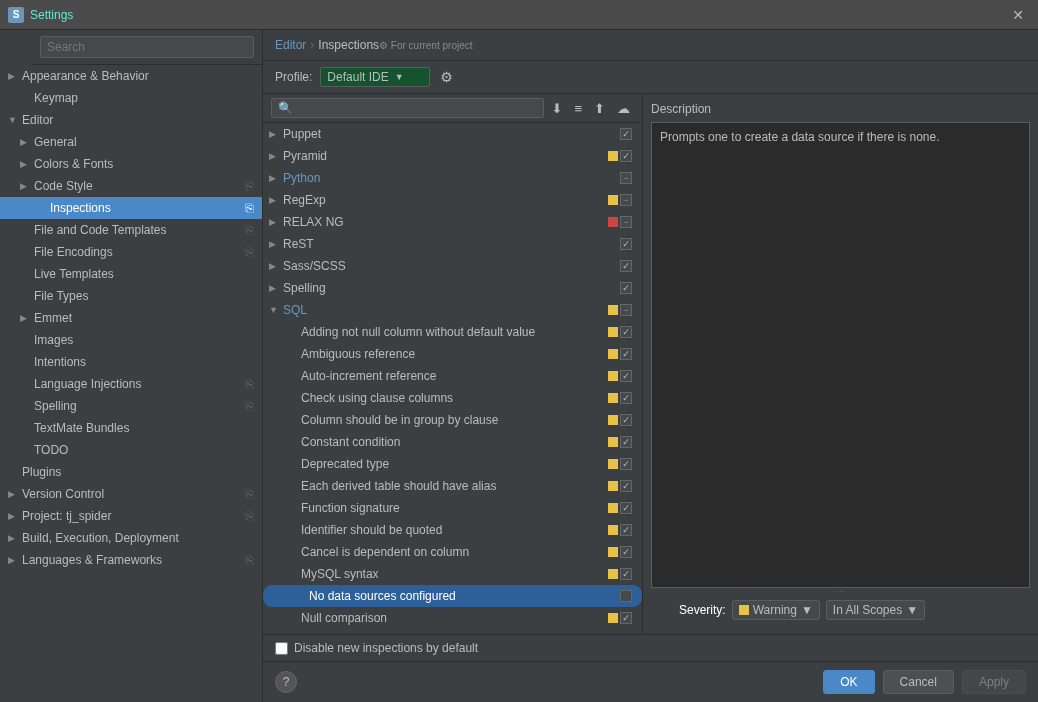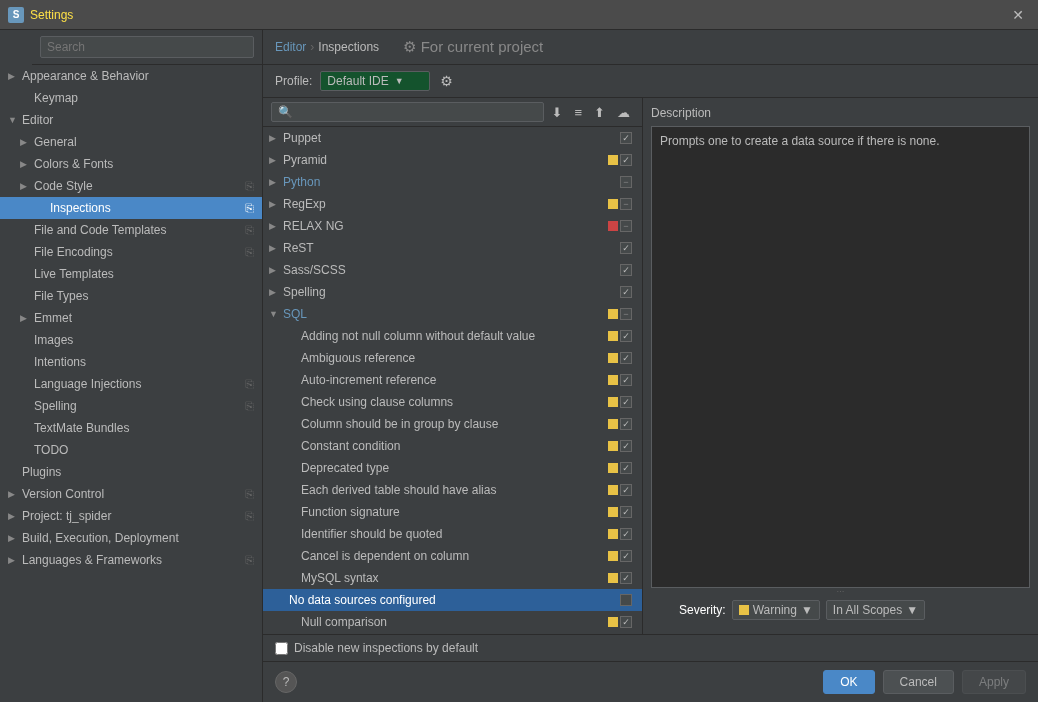--- a/index.html
+++ b/index.html
@@ -32,21 +32,21 @@
       width: 16px;
       height: 16px;
       margin-right: 6px;
       background: #6897bb;
       border-radius: 2px;
       display: flex; align-items: center; justify-content: center;
       font-size: 10px; color: white; font-weight: bold;
     }
     .title-bar-text {
       flex: 1;
-      color: #fde047;
+      color: #5eead4;
       font-size: 12px;
     }
     .title-bar-close {
       cursor: pointer;
       color: #bbbbbb;
       font-size: 14px;
       padding: 2px 6px;
     }
     .content {
       display: flex;
@@ -111,21 +111,21 @@
       display: flex;
       align-items: center;
       padding: 8px 12px;
       background: #3c3f41;
       border-bottom: 1px solid #2b2b2b;
       flex-shrink: 0;
     }
     .breadcrumb-bar .crumb { color: #6897bb; cursor: pointer; }
     .breadcrumb-bar .sep { margin: 0 4px; color: #666; }
     .breadcrumb-bar .current { color: #bbbbbb; }
-    .breadcrumb-bar .for-project { color: #888; margin-left: 24px; font-size: 15px; }
+    .breadcrumb-bar .for-project { color: #888; margin-left: 0; font-size: 10px; }
     
     .profile-row {
       display: flex;
       align-items: center;
       padding: 6px 12px;
       border-bottom: 1px solid #2b2b2b;
       flex-shrink: 0;
       background: #3c3f41;
     }
     .profile-label { color: #bbbbbb; margin-right: 8px; }
@@ -673,21 +673,21 @@
                 </span>
               </div>
               <div class="tree-row" style="padding-left: 24px;">
                 <span class="tree-arrow"></span>
                 <span class="tree-label">MySQL syntax</span>
                 <span class="check-cell">
                   <span class="color-box" style="background: rgb(232, 194, 70);"></span>
                   <span class="check-box checked">✓</span>
                 </span>
               </div>
-              <div class="tree-row selected" style="padding-left: 12px;">
+              <div class="tree-row selected" style="padding-left: 32px; border-radius: 9px;">
                 <span class="tree-arrow"></span>
                 <span class="tree-label">No data sources configured</span>
                 <span class="check-cell">
                   <span class="check-box"></span>
                 </span>
               </div>
               <div class="tree-row" style="padding-left: 24px;">
                 <span class="tree-arrow"></span>
                 <span class="tree-label">Null comparison</span>
                 <span class="check-cell">

